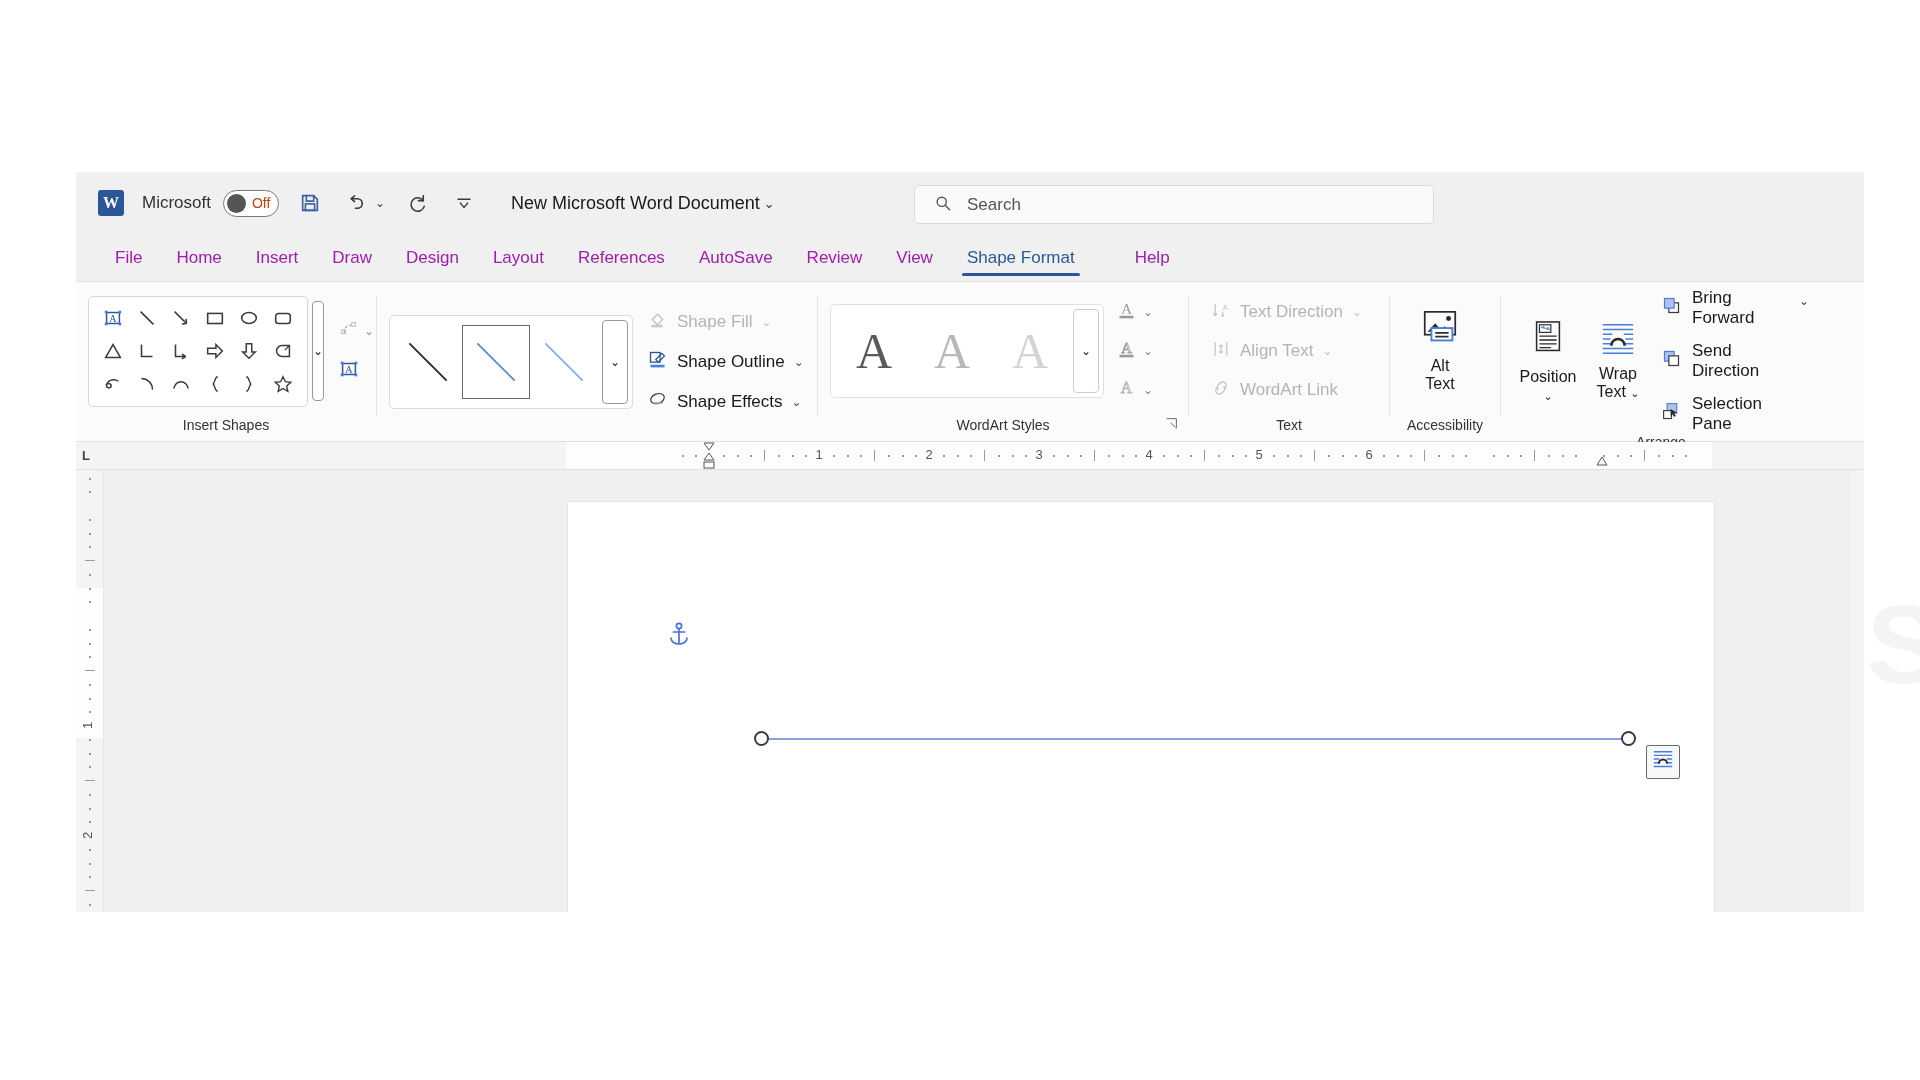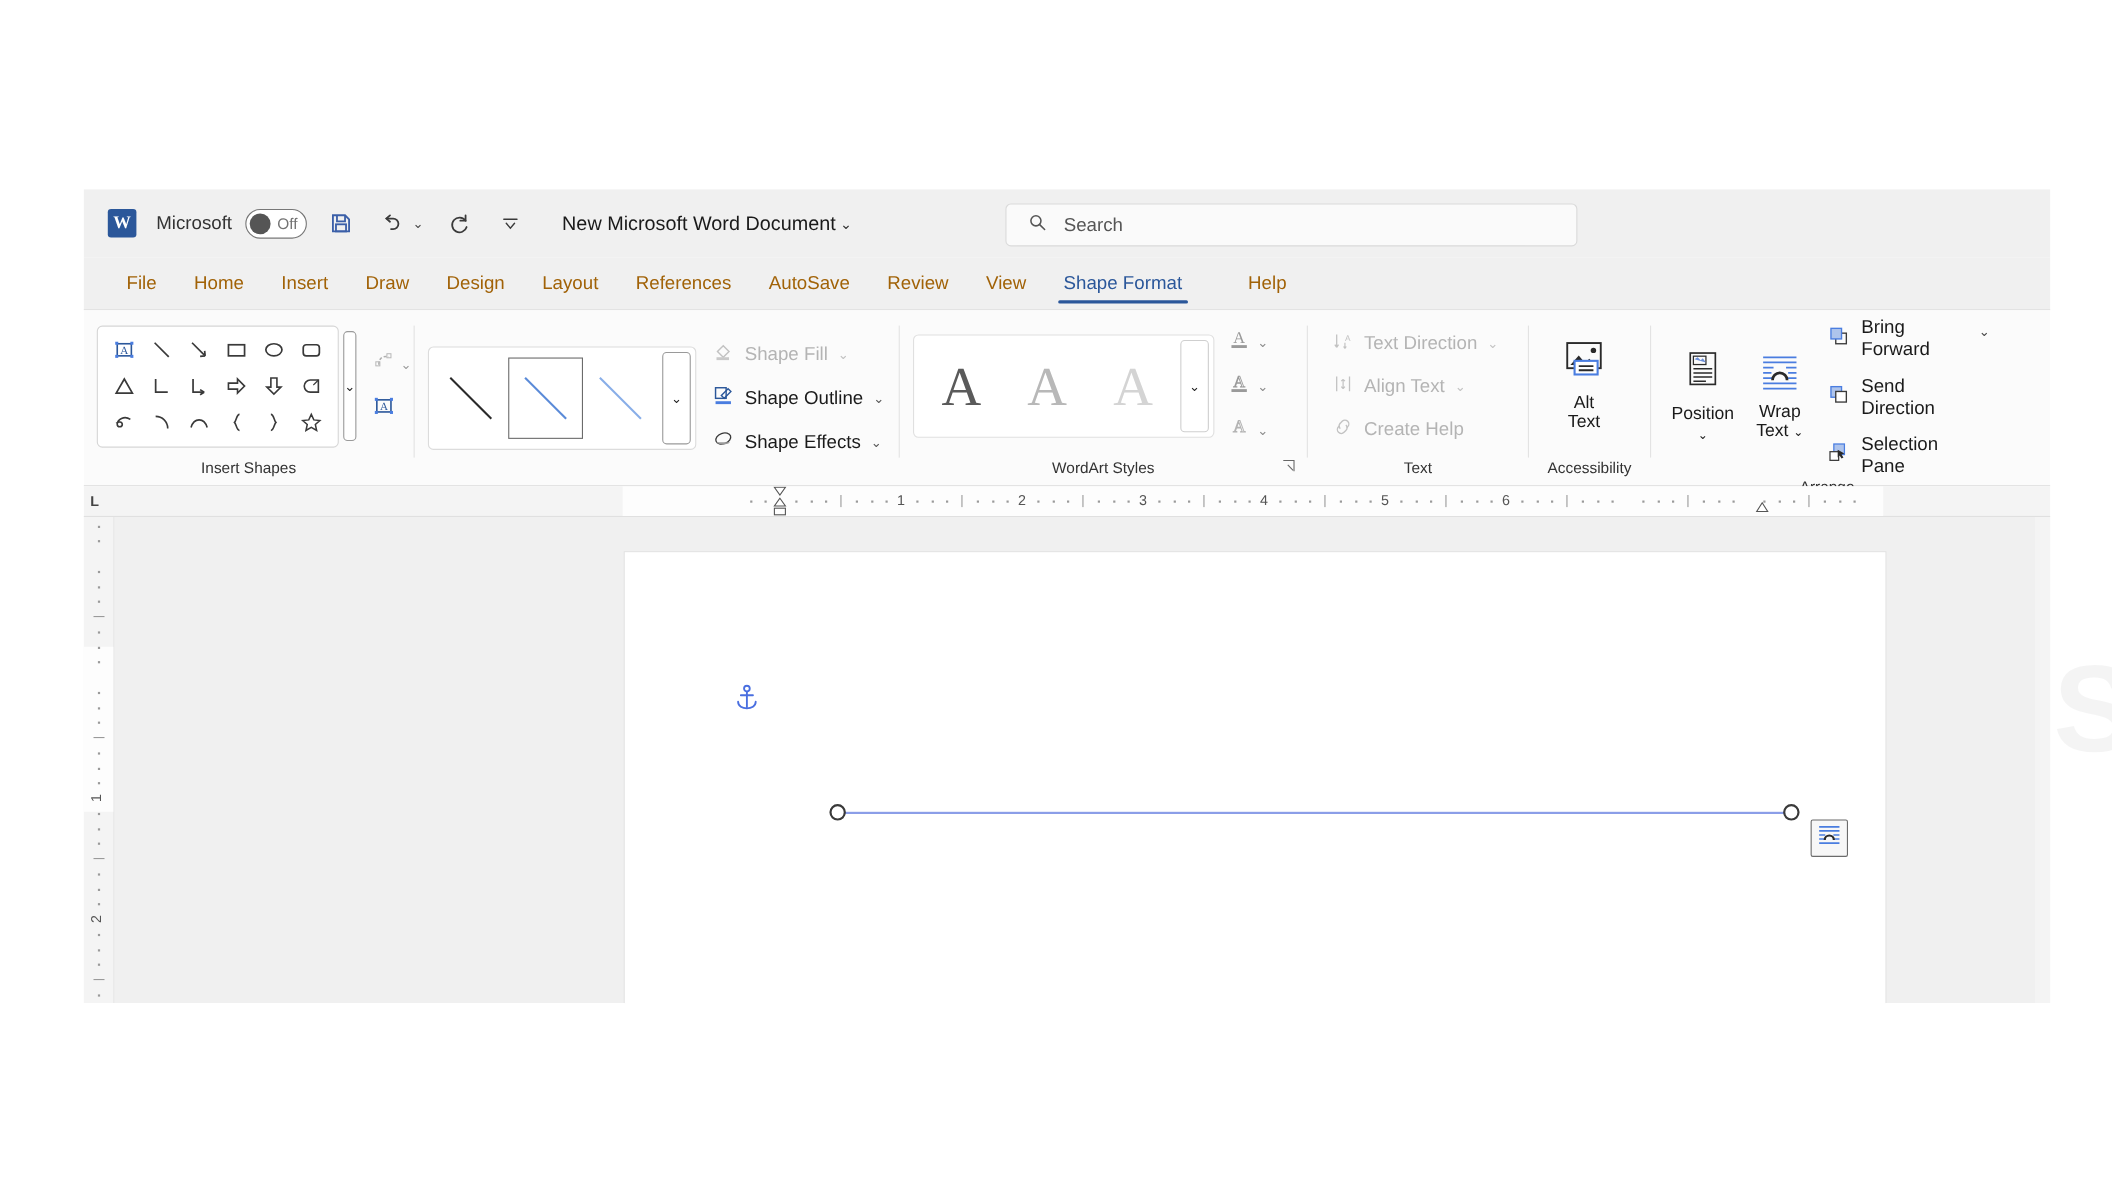--- a/index.html
+++ b/index.html
@@ -54,21 +54,21 @@
     display: flex; align-items: center; justify-content: center;
     font-family: "Liberation Serif", serif;
   }
   .autosave-label { margin-left: 18px; font-size: 17px; color: #333; }
   .toggle {
     margin-left: 12px; width: 56px; height: 27px; border-radius: 14px;
     border: 1.5px solid #777; background: #fff;
     display: flex; align-items: center; padding: 0 3px; position: relative;
   }
   .toggle .knob { width: 19px; height: 19px; border-radius: 50%; background: #555; }
-  .toggle .off { font-size: 14px; color: #737373; margin-left: 6px; }
+  .toggle .off { font-size: 14px; color: #c2410c; margin-left: 6px; }
   .tb-icon {
     margin-left: 16px; width: 30px; height: 30px;
     display: flex; align-items: center; justify-content: center;
     color: #444;
   }
   .tb-icon svg { display: block; }
   .tiny-chev { margin-left: 2px; width: 14px; color: #444; font-size: 12px; display:flex; align-items:center; justify-content:center;}
   .doc-title {
     margin-left: 32px; font-size: 18px; color: #1a1a1a;
     display: flex; align-items: center; gap: 4px;
@@ -83,21 +83,21 @@
   #searchbox .ph { font-size: 17px; color: #555; }
 
   
   #tabs {
     height: 48px; background: #f0f0f0;
     display: flex; align-items: center; padding-left: 22px; gap: 0px;
     border-bottom: 1px solid #e2e2e2;
   }
   .tab {
     padding: 0 17px; height: 40px; display: flex; align-items: center;
-    font-size: 17px; color: #a16207; position: relative; white-space: nowrap;
+    font-size: 17px; color: #a21caf; position: relative; white-space: nowrap;
   }
   .tab.active { color: #2b579a; font-weight: 400; }
   .tab.active::after {
     content: ""; position: absolute; left: 12px; right: 12px; bottom: 2px;
     height: 3px; background: #2b579a; border-radius: 2px;
   }
   .tab.help { margin-left: 26px; }
 
   
   #ribbon {
@@ -550,21 +550,21 @@
             <span>Align Text</span>
             <span class="chev" style="font-size:12px;color:#c2c2c2">⌄</span>
           </div>
           <div class="txt-item">
             <span>
               <svg width="20" height="20" viewBox="0 0 24 24">
                   <path d="M9 14a4 4 0 0 1 0-6l2-2a4 4 0 0 1 6 6l-1 1" fill="none" stroke="#c2c2c2" stroke-width="1.5"></path>
                   <path d="M15 10a4 4 0 0 1 0 6l-2 2a4 4 0 0 1-6-6l1-1" fill="none" stroke="#c2c2c2" stroke-width="1.5"></path>
                 </svg>
             </span>
-            <span>Create Help</span>
+            <span>WordArt Link</span>
           </div>
         </div>
       </div>
       <div class="group-label">Text</div>
     </div>
 
     <div class="sep"></div>
 
     <div class="group" style="width:110px">
       <div class="group-body" style="justify-content:flex-start">

